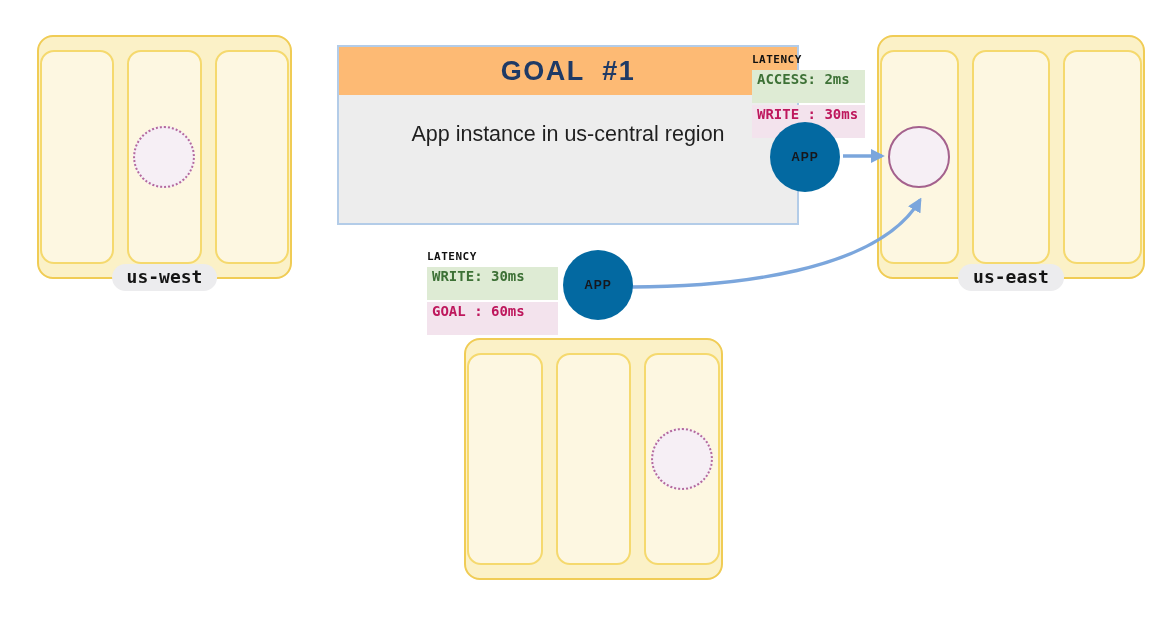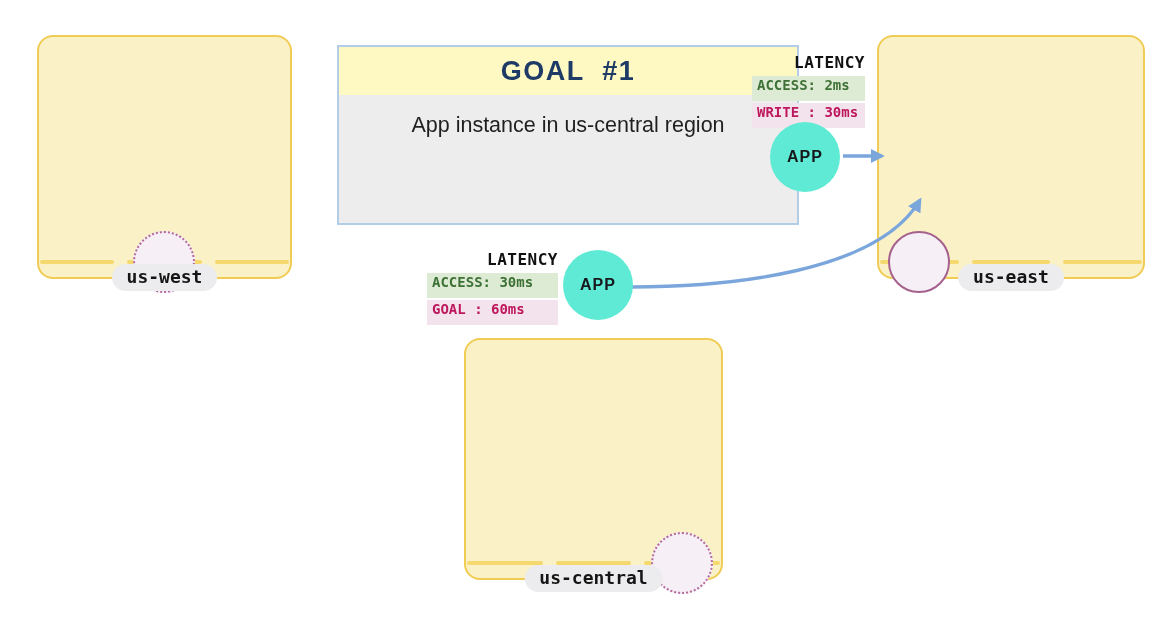--- a/index.html
+++ b/index.html
@@ -14,21 +14,20 @@
 
   
   .region {
     position:absolute;
     background:#FBF1C7;
     border:2.5px solid #F0CC55;
     border-radius:16px;
     display:flex;
     gap:13px;
     padding:13px 1px;
-    align-items:flex-end;
   }
   .region-us-west   { left:37px;  top:35px;  width:255px; height:244px; }
   .region-us-east   { left:877px; top:35px;  width:268px; height:244px; }
   .region-us-central{ left:464px; top:338px; width:259px; height:242px; }
 
   .zone {
     flex:1;
     background:#FDF7E1;
     border:2px solid #F5D96E;
     border-radius:14px;
@@ -59,79 +58,79 @@
     background:#F6EFF5;
   }
   .db-dotted { border:2.5px dotted #B4699F; }
   .db-solid  { border:2px solid #A4618D; }
 
   
   .goal {
     position:absolute;
     left:337px; top:45px;
     width:462px; height:180px;
-    background:#fef9c3;
+    background:#fdba74;
     border:2px solid #B3CCE8;
   }
   .goal-header {
     height:48px;
     display:flex; align-items:center; justify-content:center;
   }
   .goal-title {
     font-weight:bold;
     font-size:27px;
     letter-spacing:1.5px;
     color:#1E3A66;
     white-space:pre;
   }
   .goal-body {
     height:calc(100% - 48px);
     background:#EDEDED;
     text-align:center;
     font-size:21.5px;
     line-height:33px;
-    padding-top:14px;
+    padding-top:23px;
     color:#1f1f1f;
   }
   .goal-em { font-weight:bold; font-style:italic; }
 
   
   .latency {
     position:absolute;
     font-family:"DejaVu Sans Mono","Liberation Mono",monospace;
     font-weight:bold;
   }
   .latency-east    { left:752px; top:53px;  width:113px; }
   .latency-central { left:427px; top:250px; width:131px; }
   .latency-title {
-    text-align:right;
-    font-size:16px;
+    text-align:left;
+    font-size:11px;
     letter-spacing:0.5px;
     color:#111111;
     margin-bottom:4px;
   }
   .lat-row {
     font-size:14px;
     line-height:19px;
-    padding:0 4px 6px 5px;
+    padding:0 4px 14px 5px;
     margin-bottom:2px;
     white-space:pre;
   }
   .lat-access { background:#DEEBD4; color:#3D7136; }
   .lat-write  { background:#F3E3ED; color:#be185d; }
 
   
   .app-circle {
     position:absolute;
     width:70px; height:70px;
     border-radius:50%;
-    background:#5eead4;
+    background:#0369a1;
     display:flex; align-items:center; justify-content:center;
     font-weight:bold;
-    font-size:16px;
+    font-size:12px;
     letter-spacing:1px;
     color:#17171c;
   }
   .app-east    { left:770px; top:122px; }
   .app-central { left:563px; top:250px; }
 
   
   .arrows {
     position:absolute;
     left:0; top:0;
@@ -161,21 +160,20 @@
     <div class="zone"></div>
     <div class="region-label">us-east</div>
   </div>
 
   <div class="region region-us-central">
     <div class="zone"></div>
     <div class="zone"></div>
     <div class="zone">
       <div class="db-circle db-dotted"></div>
     </div>
-    <div class="region-label">us-central</div>
   </div>
 
   <svg class="arrows" viewBox="0 0 1175 622" xmlns="http://www.w3.org/2000/svg">
     <defs>
       <marker id="ah" viewBox="0 0 10 10" refX="8" refY="5" markerWidth="4.2" markerHeight="4.2" orient="auto-start-reverse">
         <path d="M0,0 L10,5 L0,10 z" fill="#7BA6DC"></path>
       </marker>
     </defs>
     <path d="M 843 156 L 882 156" stroke="#7BA6DC" stroke-width="3.4" fill="none" marker-end="url(#ah)"></path>
     <path d="M 631 287 C 730 287, 878 272, 920 200" stroke="#7BA6DC" stroke-width="3.4" fill="none" marker-end="url(#ah)"></path>
@@ -191,20 +189,20 @@
   </div>
 
   <div class="latency latency-east">
     <div class="latency-title">LATENCY</div>
     <div class="lat-row lat-access">ACCESS: 2ms</div>
     <div class="lat-row lat-write">WRITE : 30ms</div>
   </div>
 
   <div class="latency latency-central">
     <div class="latency-title">LATENCY</div>
-    <div class="lat-row lat-access">ACCESS: 30ms</div>
+    <div class="lat-row lat-access">WRITE: 30ms</div>
     <div class="lat-row lat-write">GOAL : 60ms</div>
   </div>
 
   <div class="app-circle app-east">APP</div>
   <div class="app-circle app-central">APP</div>
 
 </div>
 
 </body></html>

